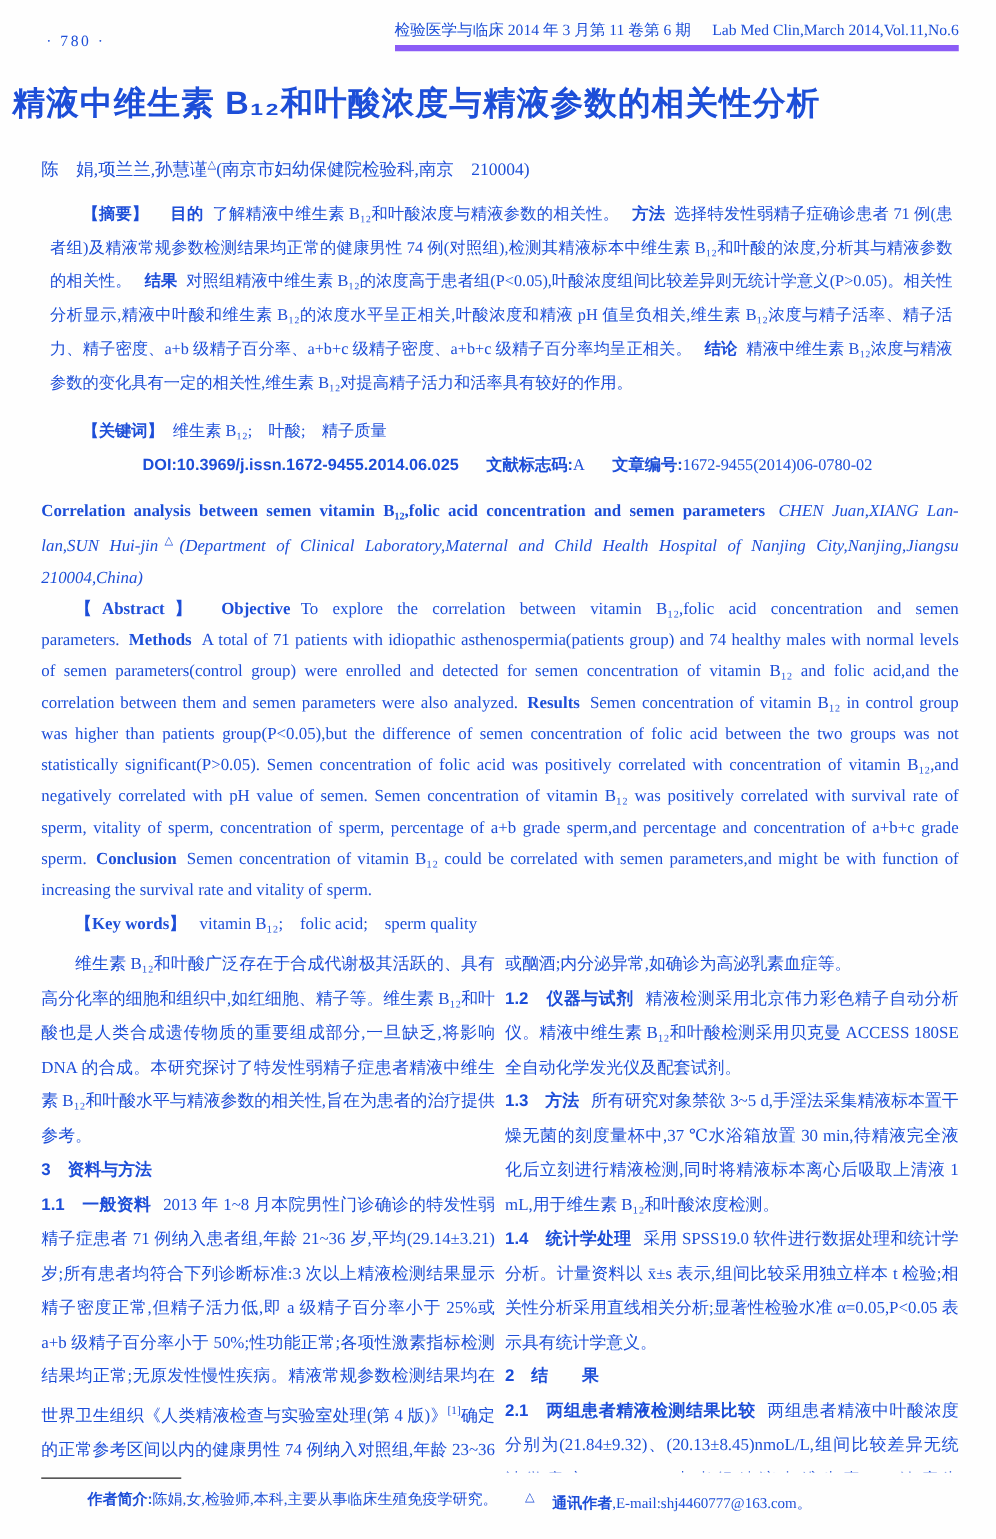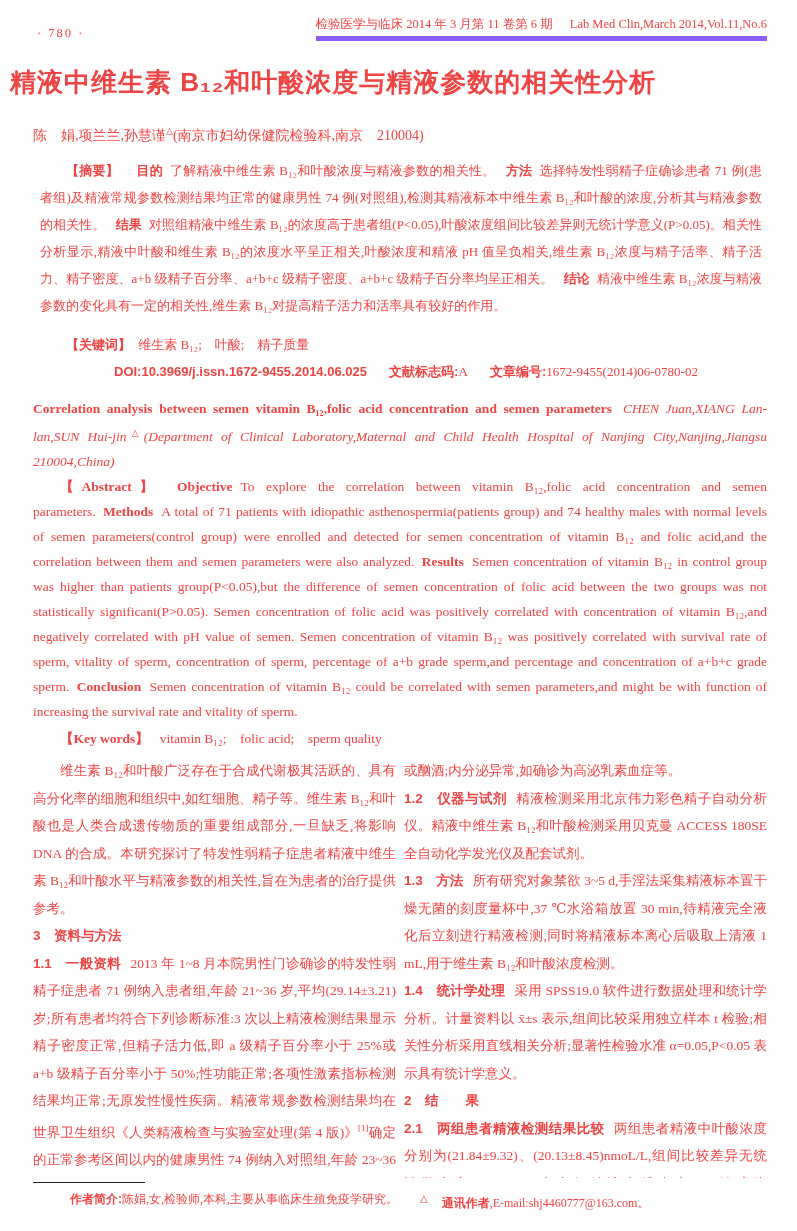--- a/index.html
+++ b/index.html
@@ -1,19 +1,19 @@
 <!DOCTYPE html>
 <html><head>
 <meta charset="utf-8">
 <style>
   * { margin:0; padding:0; box-sizing:border-box; }
   html,body { background:#e8e8e8; }
   .page {
     position:relative; width:797px; height:1231px; margin:0 auto;
-    background:#fefefe; color:#ef4444; overflow:hidden;
+    background:#fefefe; color:#1d4ed8; overflow:hidden;
     padding:16px 30px 0 33px;
     font-family:"Liberation Serif","DejaVu Serif",serif;
   }
   
   .hdr { display:flex; justify-content:space-between; align-items:flex-end;
          font-size:12.5px; }
   .hdr .pageno { letter-spacing:2px; padding-left:4px; }
   .hdr .jinfo { border-bottom:5px solid #8b5cf6; padding-bottom:3px; white-space:nowrap; }
   .hdr .jinfo .en { margin-left:14px; }
   .col-label { text-align:right; font-size:17px; font-weight:bold; margin-top:16px;

